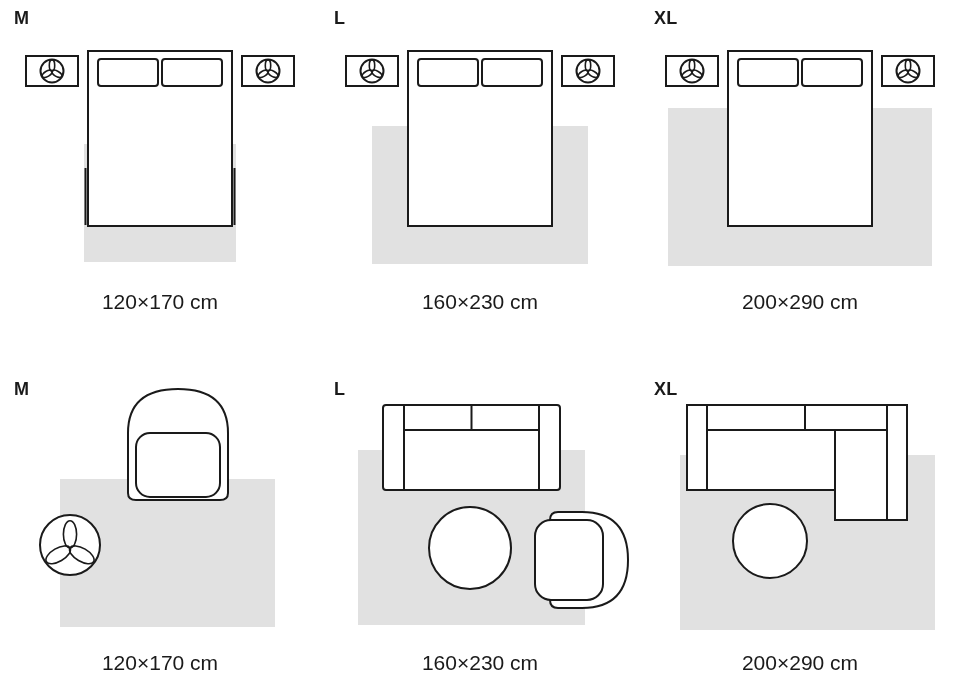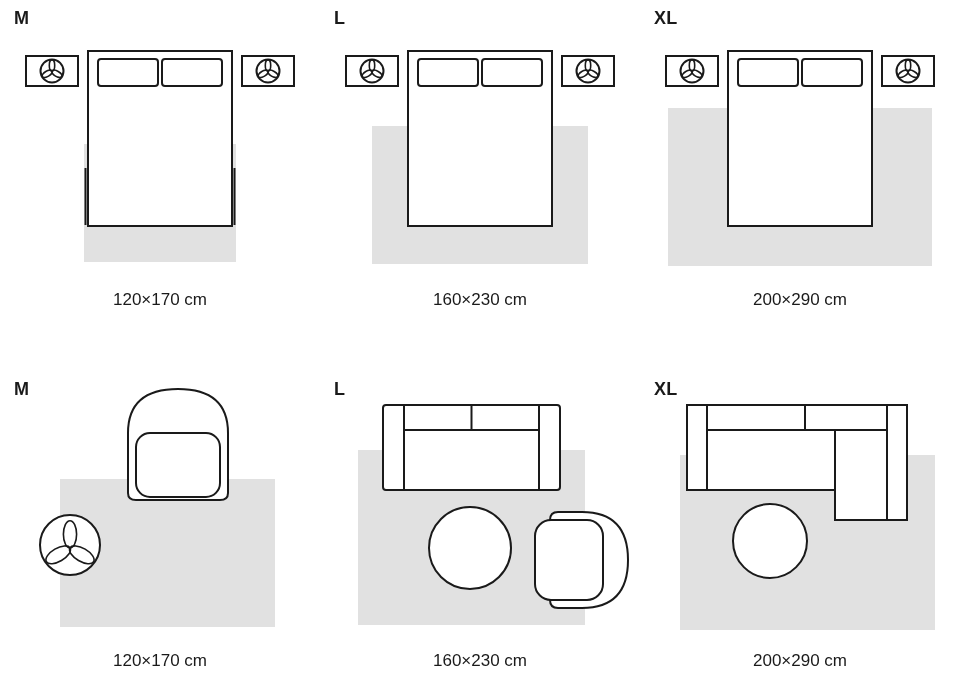--- a/index.html
+++ b/index.html
@@ -17,21 +17,21 @@
     position: absolute; left: 14px;
     font-size: 18px; font-weight: 700; letter-spacing: 0.2px;
   }
   .row-top .size-label { top: 8px; }
   .row-bottom .size-label { top: 34px; }
   .illus { display: block; }
   .row-top .illus { width: 320px; height: 250px; margin-top: 26px; }
   .row-bottom .illus { width: 320px; height: 264px; margin-top: 36px; }
   .row-top .caption { margin-top: 14px; }
   .row-bottom .caption { margin-top: 6px; }
-  .caption { font-size: 17px; color: #1a1a1a; }
+  .caption { font-size: 21px; color: #1a1a1a; }
   
   .ln { fill: none; stroke: #1a1a1a; stroke-width: 2; }
   .wh { fill: #ffffff; stroke: #1a1a1a; stroke-width: 2; }
   .defs-holder { position: absolute; width: 0; height: 0; overflow: hidden; }
 </style>
 </head>
 <body>
 
 <svg class="defs-holder" aria-hidden="true">
   <defs>

